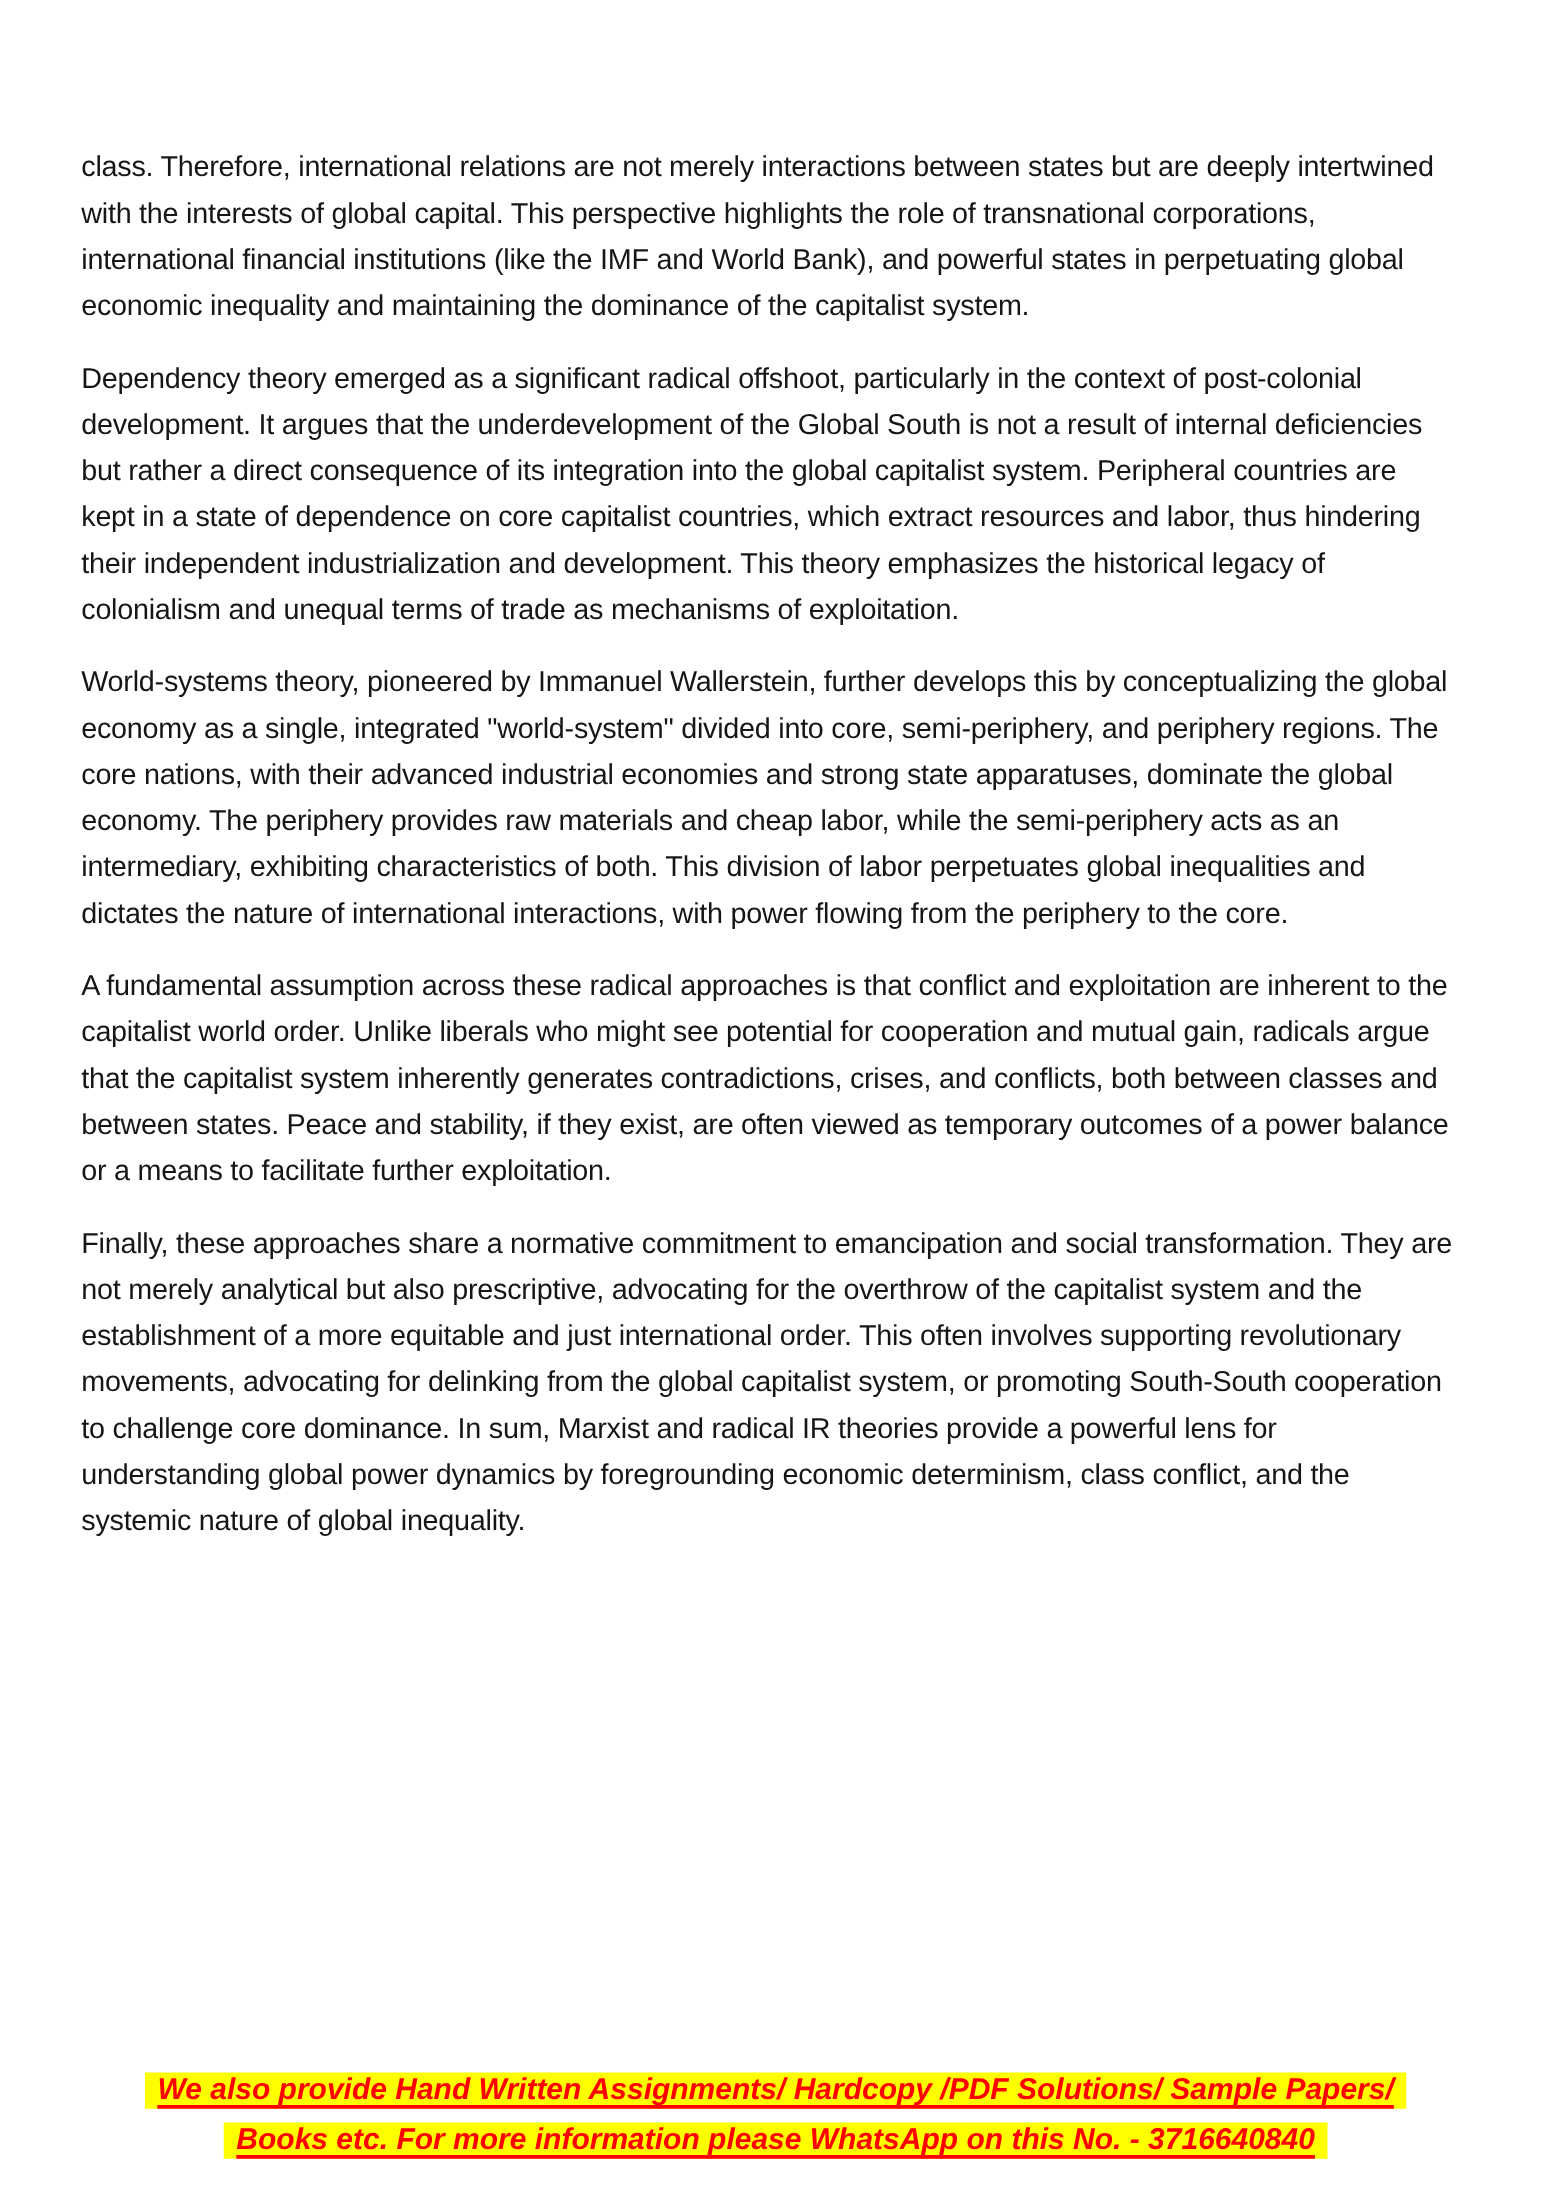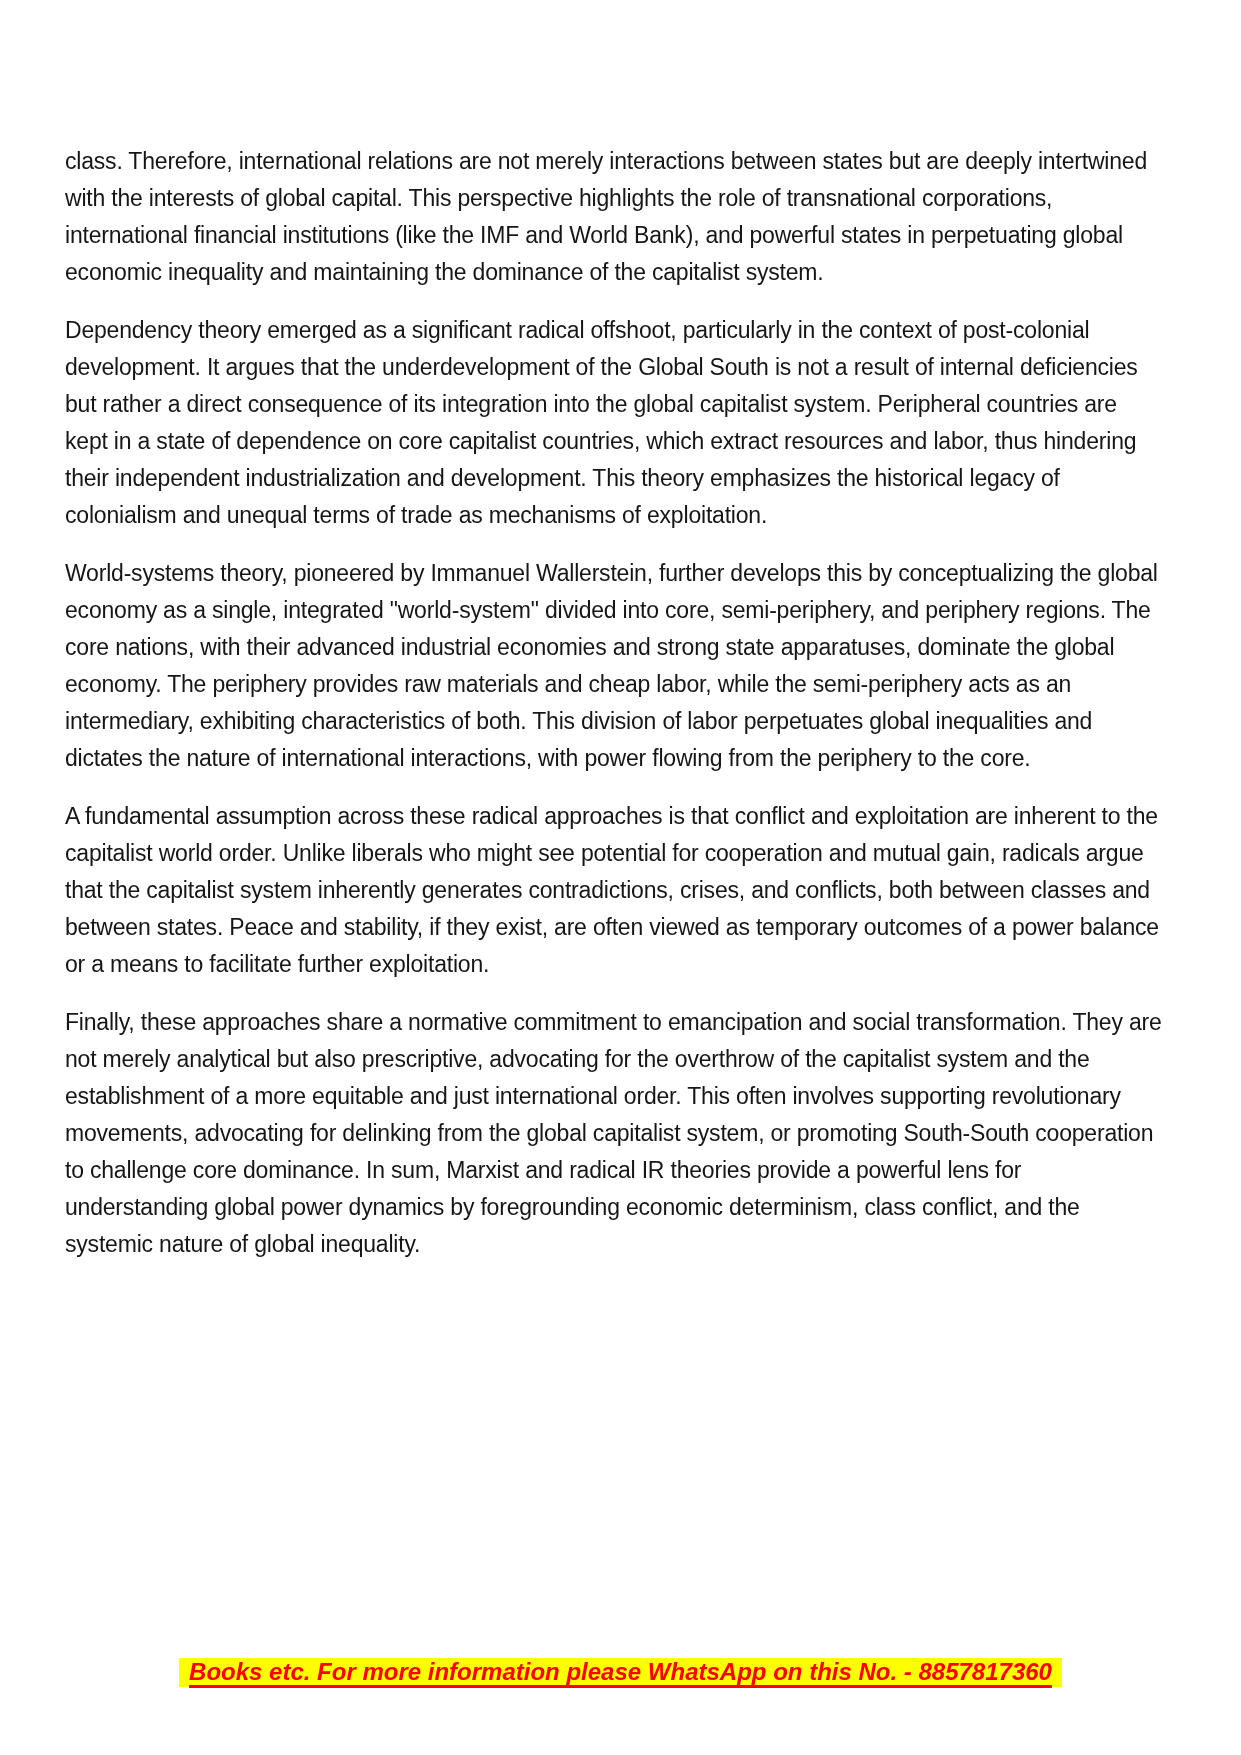--- a/index.html
+++ b/index.html
@@ -10,21 +10,21 @@
   .page {
     position: relative;
     width: 1241px;
     height: 1755px;
     background: #ffffff;
     overflow: hidden;
     font-family: "Liberation Sans", "DejaVu Sans", sans-serif;
   }
   .doc-body {
     position: absolute;
-    top: 143px;
+    top: 115px;
     left: 65px;
     width: 1097px;
     color: #161616;
     font-size: 23px;
     line-height: 37px;
     letter-spacing: -0.2px;
     text-align: left;
   }
   .para {
     margin: 0 0 21px 0;
@@ -63,17 +63,20 @@
   <div class="doc-body">
     <p class="para"><span>class. Therefore, international relations are not merely interactions between states but are deeply intertwined with the interests of global capital. This perspective highlights the role of transnational corporations, international financial institutions (like the IMF and World Bank), and powerful states in perpetuating global economic inequality and maintaining the dominance of the capitalist system.</span></p>
     <p class="para"><span class="seg-bold">Dependency theory</span><span> emerged as a significant radical offshoot, particularly in the context of post-colonial development. It argues that the underdevelopment of the Global South is not a result of internal deficiencies but rather a direct consequence of its integration into the global capitalist system. Peripheral countries are kept in a state of dependence on core capitalist countries, which extract resources and labor, thus hindering their independent industrialization and development. This theory emphasizes the historical legacy of colonialism and unequal terms of trade as mechanisms of exploitation.</span></p>
     <p class="para"><span class="seg-bold">World-systems theory</span><span>, pioneered by Immanuel Wallerstein, further develops this by conceptualizing the global economy as a single, integrated "world-system" divided into core, semi-periphery, and periphery regions. The core nations, with their advanced industrial economies and strong state apparatuses, dominate the global economy. The periphery provides raw materials and cheap labor, while the semi-periphery acts as an intermediary, exhibiting characteristics of both. This division of labor perpetuates global inequalities and dictates the nature of international interactions, with power flowing from the periphery to the core.</span></p>
     <p class="para"><span>A fundamental assumption across these radical approaches is that </span><span class="seg-bold">conflict and exploitation are inherent to the capitalist world order</span><span>. Unlike liberals who might see potential for cooperation and mutual gain, radicals argue that the capitalist system inherently generates contradictions, crises, and conflicts, both between classes and between states. Peace and stability, if they exist, are often viewed as temporary outcomes of a power balance or a means to facilitate further exploitation.</span></p>
     <p class="para"><span>Finally, these approaches share a normative commitment to </span><span class="seg-bold">emancipation and social transformation</span><span>. They are not merely analytical but also prescriptive, advocating for the overthrow of the capitalist system and the establishment of a more equitable and just international order. This often involves supporting revolutionary movements, advocating for delinking from the global capitalist system, or promoting South-South cooperation to challenge core dominance. In sum, Marxist and radical IR theories provide a powerful lens for understanding global power dynamics by foregrounding economic determinism, class conflict, and the systemic nature of global inequality.</span></p>
   </div>
 
   <div class="promo-footer">
     <p class="promo-line">
-      <span class="hl">Books etc. For more information please WhatsApp on this No. - 8857817360</span>
+      <span class="hl">We also provide Hand Written Assignments/ Hardcopy /PDF Solutions/ Sample Papers/</span>
+    </p>
+    <p class="promo-line">
+      <span class="hl">Books etc. For more information please WhatsApp on this No. - 3716640840</span>
     </p>
   </div>
 
 </div>
 
 </body></html>

